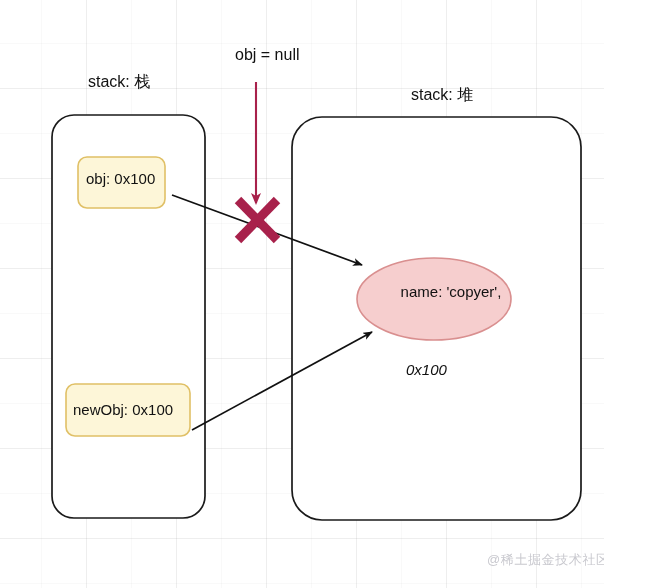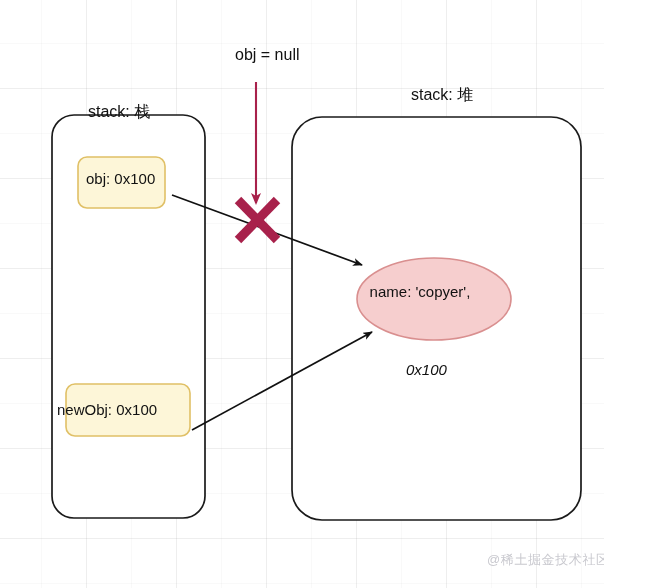--- a/index.html
+++ b/index.html
@@ -29,37 +29,37 @@
     width: 654px;
     height: 588px;
   }
   .lbl {
     position: absolute;
     color: #111111;
     font-size: 16px;
     white-space: nowrap;
     line-height: 1.25;
   }
-  #stack-label { left: 88px; top: 102px; }
+  #stack-label { left: 88px; top: 72px; }
   #heap-label  { left: 411px; top: 85px; }
   #null-label  { left: 235px; top: 45px; }
   #heap-addr-label { left: 406px; top: 361px; font-size: 15px; font-style: italic; }
 
   .var-box-text {
     position: absolute;
     color: #111111;
     font-size: 15px;
     white-space: nowrap;
   }
   #obj-box-text     { left: 86px;  top: 170px; }
-  #newobj-box-text  { left: 57px;  top: 401px; }
+  #newobj-box-text  { left: 73px;  top: 401px; }
 
   #heap-obj-text {
     position: absolute;
-    left: 345px;
+    left: 376px;
     top: 281px;
     width: 150px;
     text-align: center;
     color: #111111;
     font-size: 15px;
     line-height: 1.45;
   }
   #watermark {
     position: absolute;
     left: 487px;

